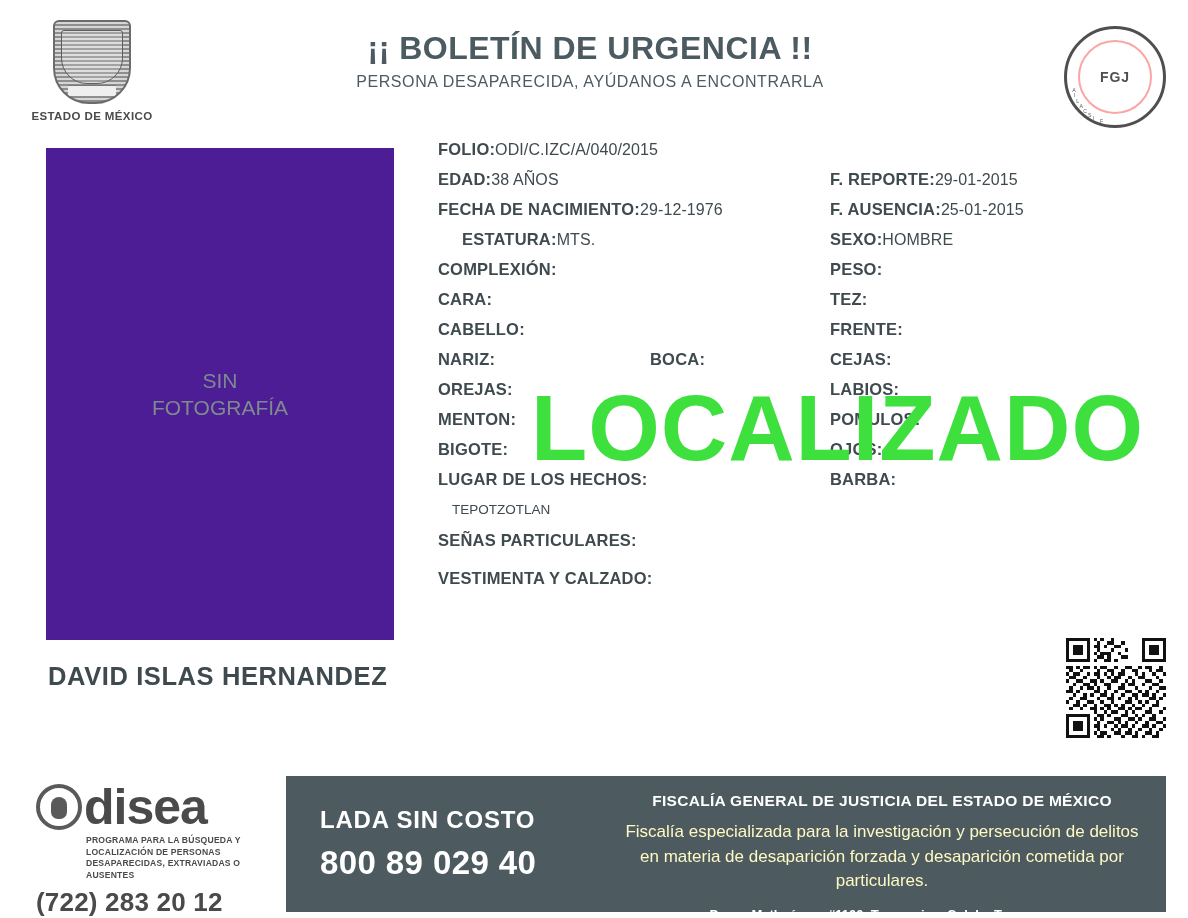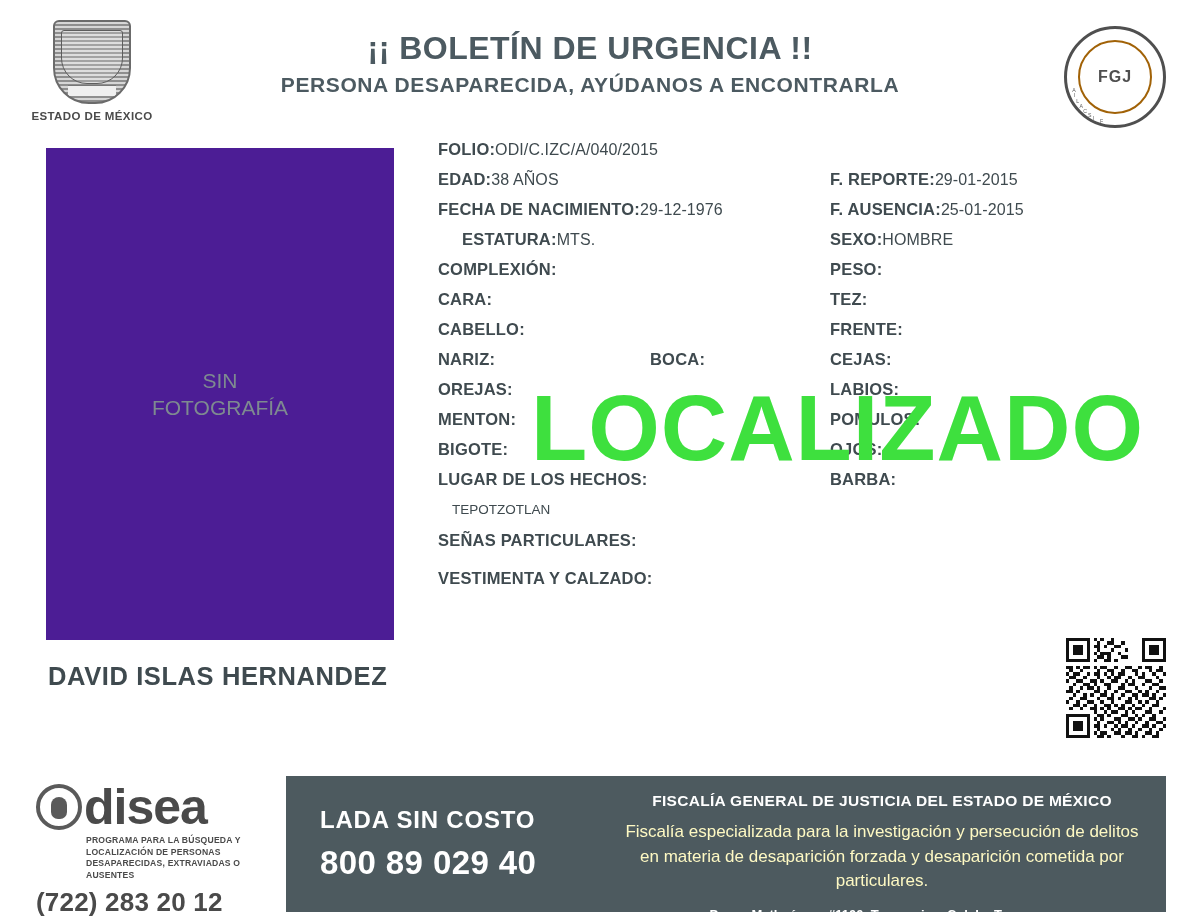--- a/index.html
+++ b/index.html
@@ -84,47 +84,47 @@
   }
   .title-main {
     font-size: 32px;
     font-weight: bold;
     letter-spacing: 0.5px;
     color: #4c5a61;
     white-space: nowrap;
   }
   .title-sub {
     margin-top: 6px;
-    font-size: 21px;
-    font-weight: bold;
+    font-size: 16px;
+    font-weight: normal;
     letter-spacing: 0.6px;
     color: #4c5a61;
     white-space: nowrap;
   }
   .fgj-seal {
     position: absolute;
     right: 22px; top: 26px;
     width: 96px; height: 96px;
     border-radius: 50%;
     border: 3px solid #4f4f4f;
     background: #fff;
     color: #4f4f4f;
     display: flex;
     align-items: center;
     justify-content: center;
   }
   .fgj-inner {
     width: 70px; height: 70px;
     border-radius: 50%;
-    border: 2px solid #a16207;
+    border: 2px solid #fca5a5;
     display: flex;
     align-items: center;
     justify-content: center;
     flex-direction: column;
-    font-size: 16px;
+    font-size: 14px;
     font-weight: bold;
     letter-spacing: 1px;
   }
   .fgj-ring-text {
     position: absolute;
     left: 0; top: 0;
     width: 96px; height: 96px;
     font-size: 5.2px;
     color: #5a5a5a;
   }

